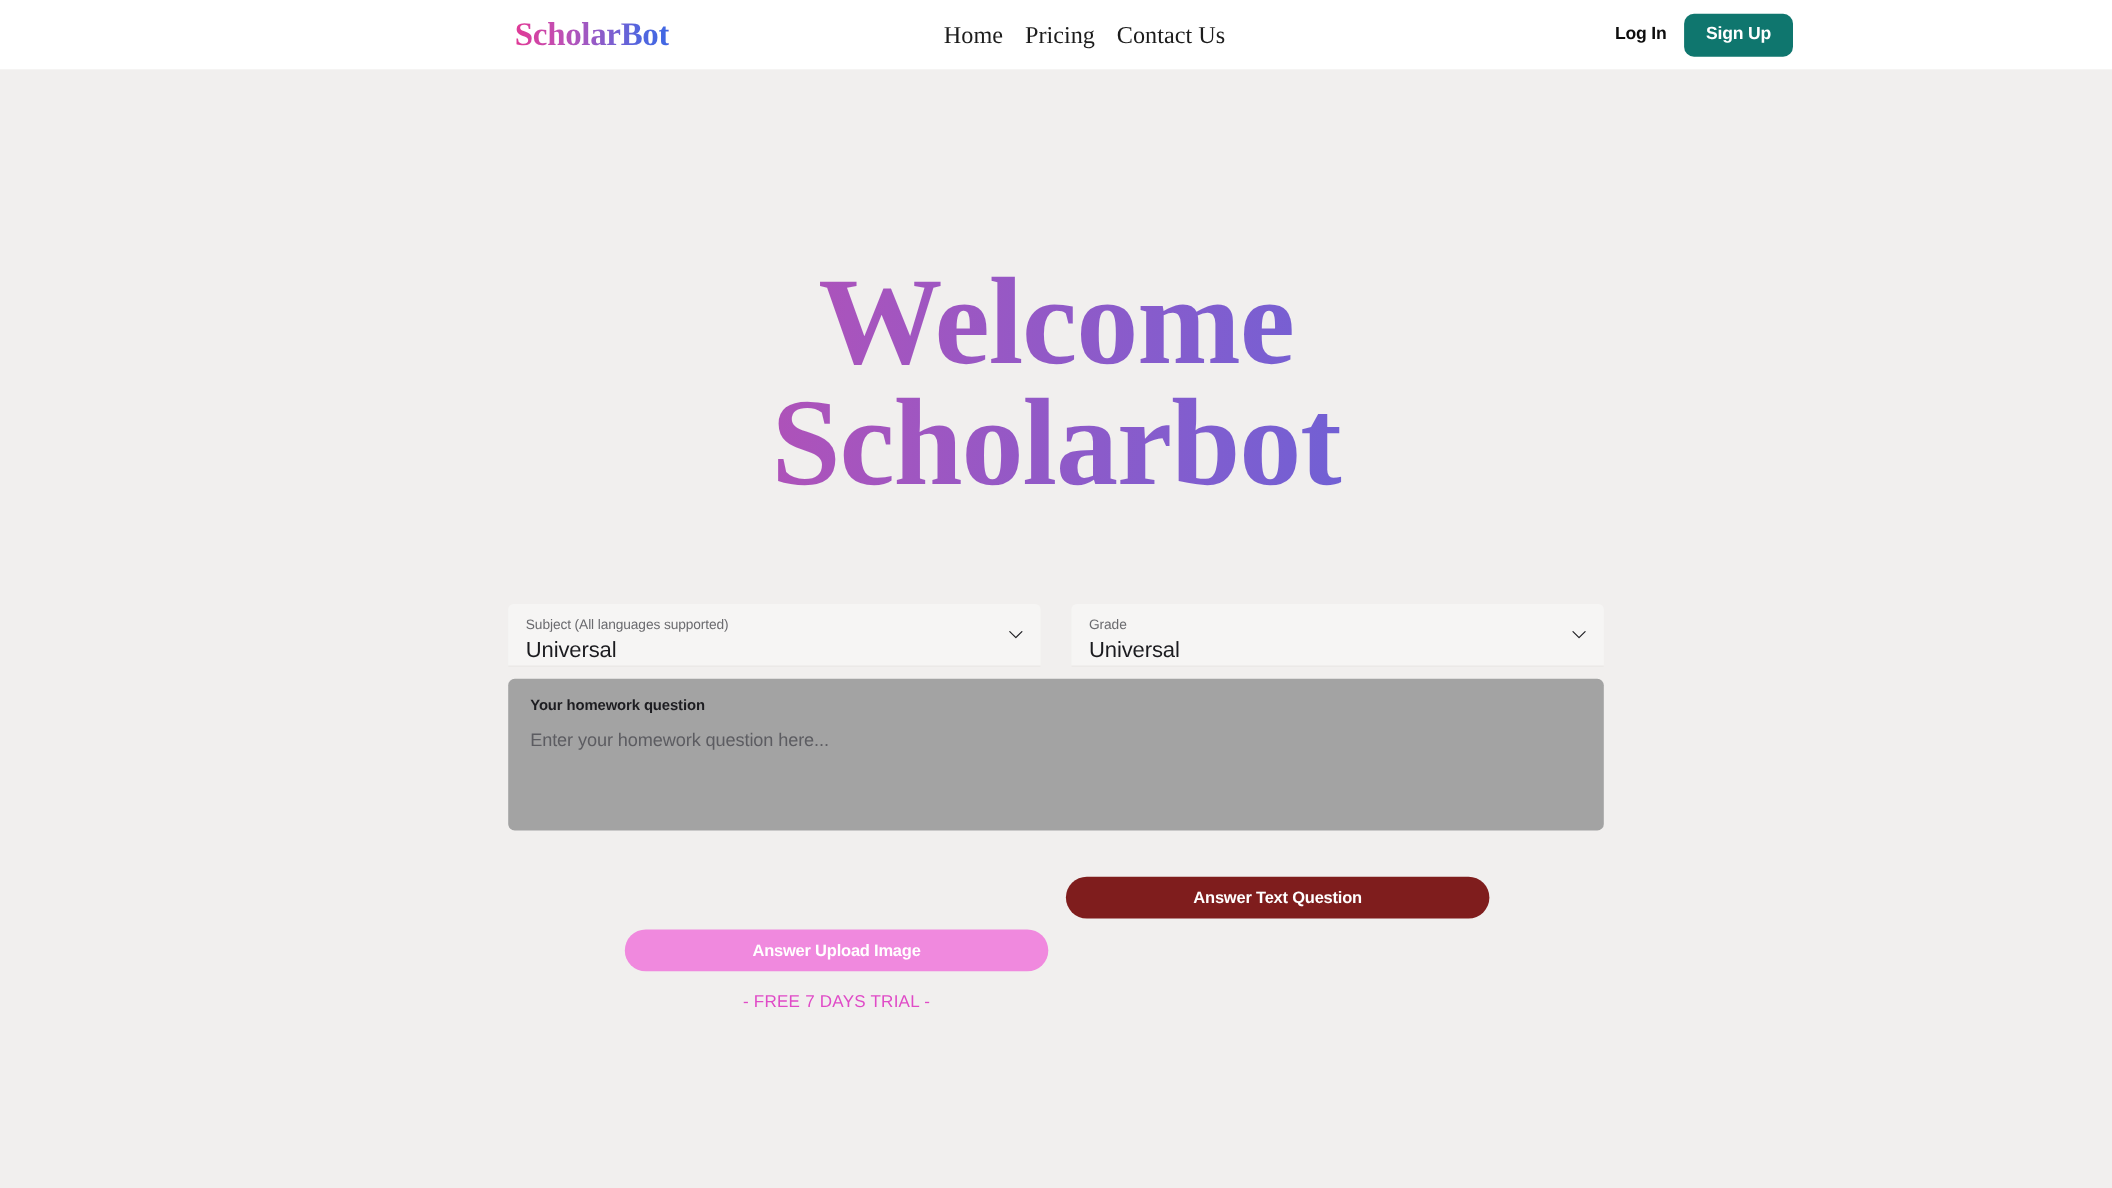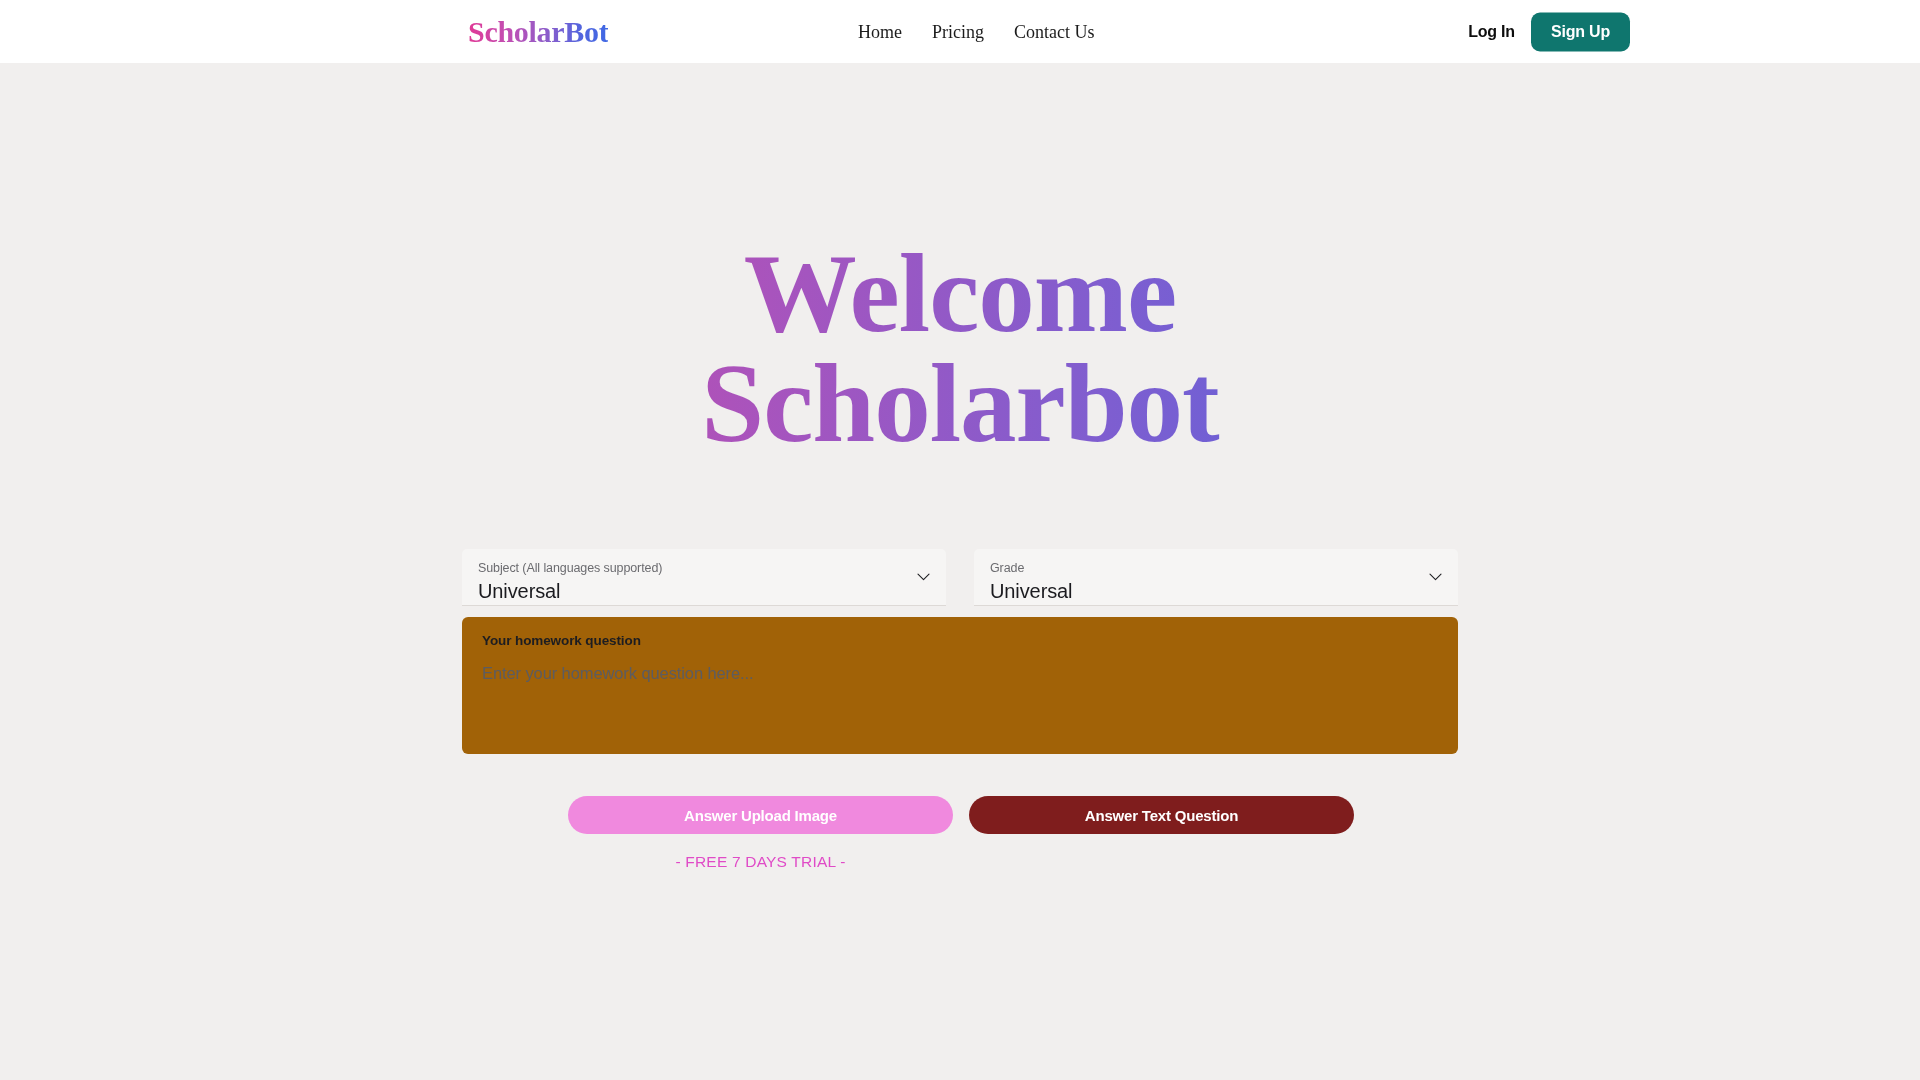--- a/index.html
+++ b/index.html
@@ -40,23 +40,23 @@
     color: transparent;
     white-space: nowrap;
   }
   .nav {
     position: absolute;
     left: 855px;
     top: 50%;
     transform: translateY(-50%);
     display: flex;
     align-items: center;
-    gap: 24px;
+    gap: 14px;
     font-family: "Liberation Serif", serif;
-    font-size: 18px;
+    font-size: 22px;
     color: #1c1c1c;
   }
   .nav a {
     color: #1c1c1c;
     text-decoration: none;
     padding: 2px 3px;
     white-space: nowrap;
   }
   .auth {
     position: absolute;
@@ -148,21 +148,21 @@
     position: absolute;
     right: 16px;
     top: 24px;
     width: 13px;
     height: 8px;
     pointer-events: none;
   }
 
   .question-card {
     margin-top: 11px;
-    background: #a16207;
+    background: #a3a3a3;
     border-radius: 6px;
     min-height: 131px;
     position: relative;
     padding: 16px 20px 18px;
   }
   .q-label {
     font-size: 13.5px;
     font-weight: bold;
     color: #1d1d21;
     letter-spacing: -0.1px;
@@ -233,21 +233,21 @@
     height: 38px;
     border: none;
     border-radius: 19px;
     font-family: "Liberation Sans", sans-serif;
     font-size: 15px;
     font-weight: bold;
     color: #ffffff;
     cursor: pointer;
     letter-spacing: -0.2px;
   }
-  .btn-upload { background: #f089de; }
+  .btn-upload { background: #f089de; margin-top: 48px; }
   .btn-text   { background: #7f1d1d; }
 
   .trial {
     width: 996px;
     margin: 0 auto;
     margin-top: 19px;
     padding-left: 106px;
   }
   .trial-text {
     width: 385px;

